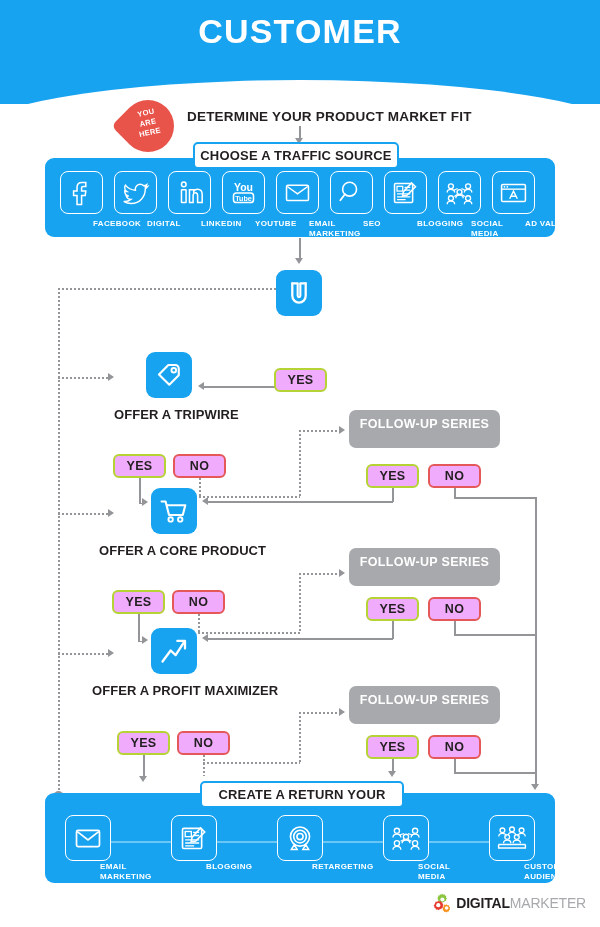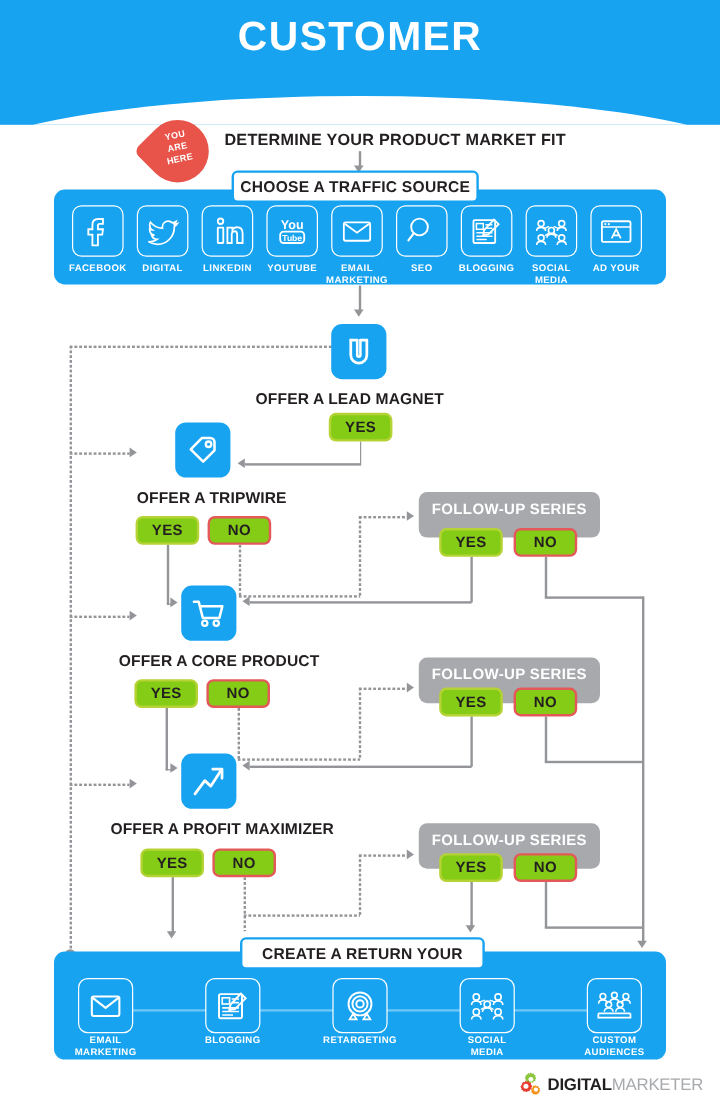--- a/index.html
+++ b/index.html
@@ -68,33 +68,33 @@
     position:absolute;background:#17a3f0;border-radius:9px;
   }
 
   
   .tile-out{
     position:absolute;border:1.7px solid #ffffff;border-radius:8px;
     box-sizing:border-box;
   }
   .tile-label{
     position:absolute;color:#ffffff;font-size:8px;font-weight:bold;
-    text-align:center;letter-spacing:.35px;line-height:10px;
+    text-align:left;letter-spacing:.35px;line-height:10px;padding-left:48px;
   }
   .blue-tile{
     position:absolute;background:#17a3f0;border-radius:9px;
     display:flex;align-items:center;justify-content:center;z-index:4;
   }
 
   
   .badge{
-    position:absolute;background:#84cc16;border-radius:6px;
+    position:absolute;background:#f0abfc;border-radius:6px;
     display:flex;align-items:center;justify-content:center;
     font-size:12.5px;font-weight:bold;color:#231f20;
-    letter-spacing:.3px;z-index:7;box-sizing:border-box;
+    letter-spacing:.3px;z-index:7;box-sizing:border-box;margin-top:24px;
   }
   .badge.yes{border:2px solid #b5d334;}
   .badge.no{border:2px solid #e4585a;}
 
   
   .fu-box{
     position:absolute;background:#a7a9ac;border-radius:7px;
     color:#ffffff;font-size:12.5px;font-weight:bold;letter-spacing:.3px;
     display:flex;align-items:flex-start;justify-content:center;
     padding-top:7px;box-sizing:border-box;z-index:3;
@@ -246,21 +246,21 @@
 
   <div class="tile-out" style="left:492px;top:171px;width:43px;height:43px;">
     <svg viewBox="0 0 43 43" width="41" height="41">
       <rect x="9" y="13" width="25" height="18" rx="1.4" fill="none" stroke="#ffffff" stroke-width="1.6"></rect>
       <path d="M9 18h25" stroke="#ffffff" stroke-width="1.4"></path>
       <circle cx="12" cy="15.5" r="0.9" fill="#ffffff"></circle>
       <circle cx="15" cy="15.5" r="0.9" fill="#ffffff"></circle>
       <path d="M17.5 28l4-8 4 8M19.2 25.4h4.6" fill="none" stroke="#ffffff" stroke-width="1.5"></path>
     </svg>
   </div>
-  <div class="tile-label" style="left:477px;top:219px;width:73px;">AD YOUR</div>
+  <div class="tile-label" style="left:477px;top:219px;width:73px;">AD VALUE</div>
 
   <div class="ln-v" style="left:299px;top:238px;height:22px;"></div>
   <div class="arw-d" style="left:295px;top:258px;"></div>
 
   <div class="dot-v" style="left:58px;top:288px;height:510px;"></div>
   <div class="dot-h" style="left:58px;top:288px;width:242px;"></div>
   <div class="anchor-dot" style="left:53.5px;top:791px;"></div>
 
   <div class="dot-h" style="left:58px;top:377px;width:50px;"></div>
   <div class="arw-r" style="left:108px;top:373px;"></div>
@@ -271,21 +271,20 @@
   <div class="dot-h" style="left:58px;top:653px;width:50px;"></div>
   <div class="arw-r" style="left:108px;top:649px;"></div>
 
   <div class="blue-tile" style="left:276px;top:270px;width:46px;height:46px;">
     <svg viewBox="0 0 46 46" width="44" height="44">
       <path d="M16 13v13a7 7 0 0014 0V13" fill="none" stroke="#ffffff" stroke-width="2.4" stroke-linecap="round"></path>
       <path d="M16 13h5.6M24.4 13H30" stroke="#ffffff" stroke-width="2.4" stroke-linecap="round"></path>
       <path d="M21.6 13v13a1.4 1.4 0 002.8 0V13" fill="none" stroke="#ffffff" stroke-width="2.2"></path>
     </svg>
   </div>
-  <div class="step-title" style="left:213px;top:325px;">OFFER A LEAD MAGNET</div>
   <div class="badge yes" style="left:274px;top:344px;width:53px;height:24px;">YES</div>
 
   <div class="ln-v" style="left:299.5px;top:368px;height:20px;"></div>
   <div class="ln-h" style="left:204px;top:386px;width:96px;"></div>
   <div class="arw-l" style="left:198px;top:381.5px;"></div>
 
   <div class="blue-tile" style="left:146px;top:352px;width:46px;height:46px;">
     <svg viewBox="0 0 46 46" width="44" height="44">
       <path d="M29.5 12.5h-7.2L12.5 22.4l10.8 10.8 9.9-9.9v-7.2a3.6 3.6 0 00-3.7-3.6z" fill="none" stroke="#ffffff" stroke-width="2.2" stroke-linejoin="round"></path>
       <circle cx="28" cy="18" r="2.4" fill="none" stroke="#ffffff" stroke-width="2"></circle>

